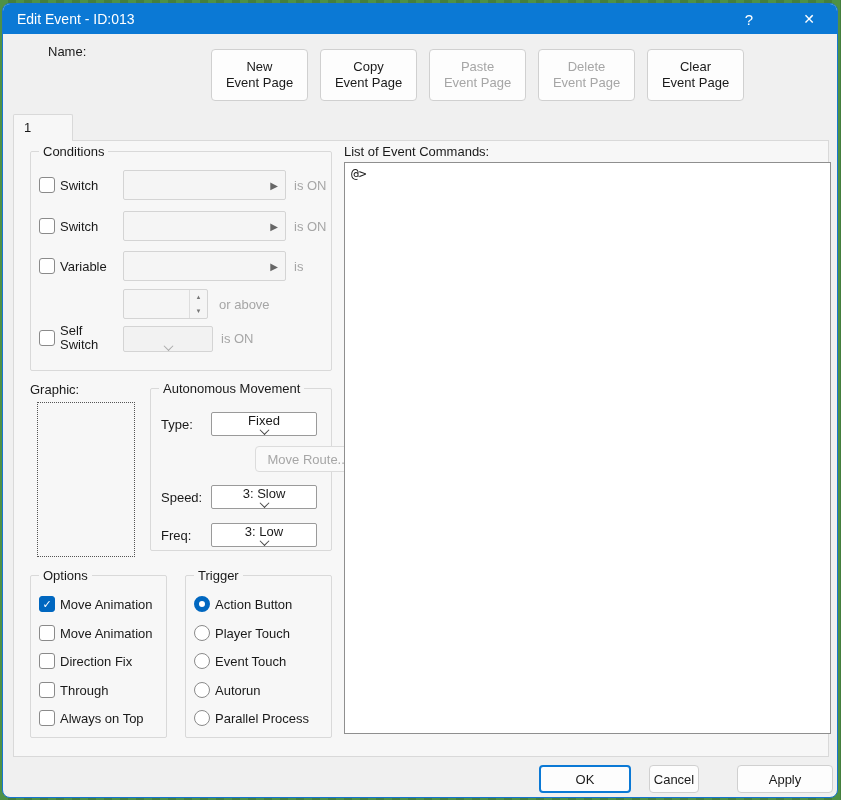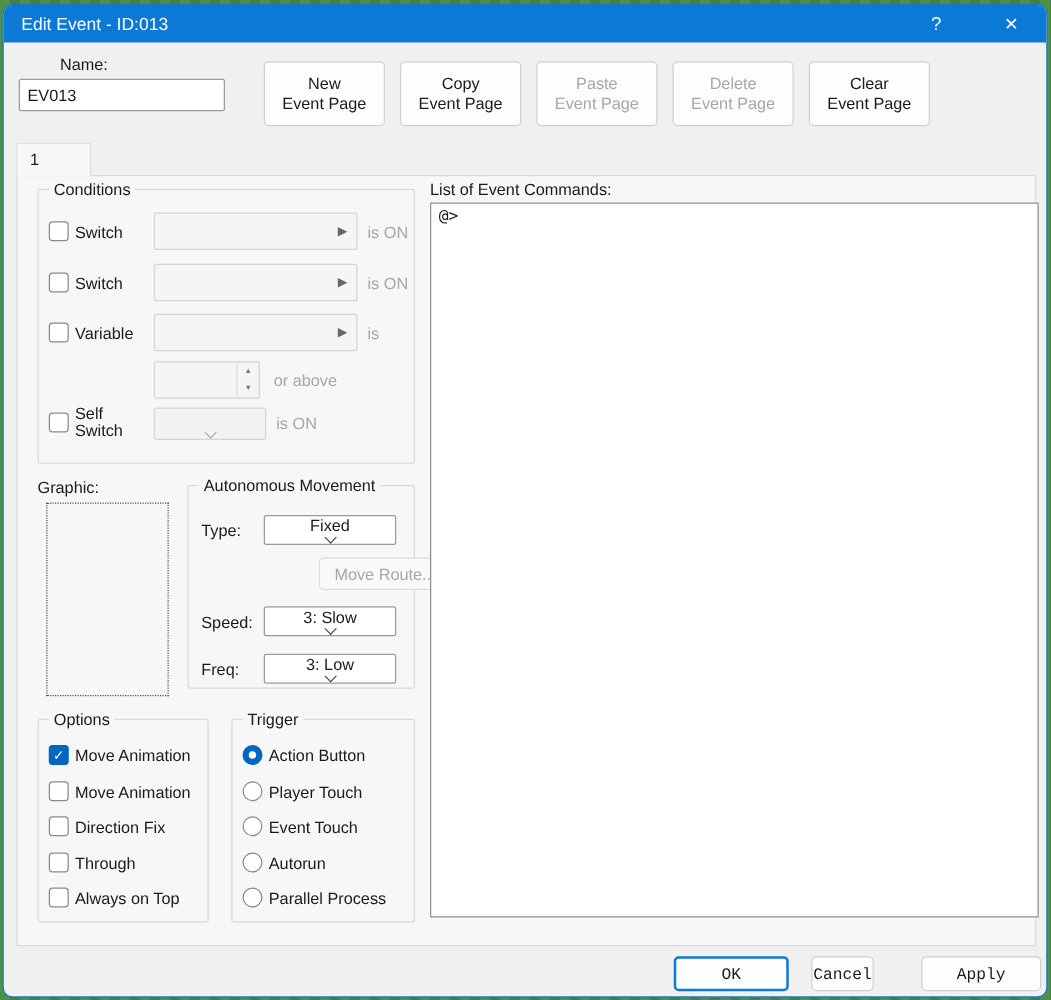--- a/index.html
+++ b/index.html
@@ -94,41 +94,40 @@
   }
   
   .cmd-label { position:absolute; font-size:13px; color:#1a1a1a; }
   .cmd-list {
     position:absolute; background:#fff; border:1px solid #8f8f8f;
     font-family:"DejaVu Sans Mono", monospace; font-size:13px; color:#1a1a1a; padding:3px 6px;
   }
   
   .btn {
     position:absolute; top:761px; height:28px; background:#fdfdfd; border:1px solid #d0d0d0;
-    border-radius:4px; font-size:13px; color:#1a1a1a; display:flex; align-items:center; justify-content:center;font-family:Liberation Mono, monospace;
+    border-radius:4px; font-size:13px; color:#1a1a1a; display:flex; align-items:center; justify-content:center;
   }
   .btn.default { border:2px solid #0b79d5; }
 </style>
 </head>
 <body>
 
 <div class="dialog">
 
   <div class="titlebar">
     <span class="title-text">Edit Event - ID:013</span>
     <span class="tb-btn tb-help">
       <span>?</span>
     </span>
     <span class="tb-btn tb-close">
       <span>✕</span>
     </span>
   </div>
 
   <div class="lbl name-label">Name:</div>
-  <input class="name-input" value="EV013" style="">
 
   <div class="page-btn" style="left:208px">
     <span>New</span>
     <span>Event Page</span>
   </div>
   <div class="page-btn" style="left:317px">
     <span>Copy</span>
     <span>Event Page</span>
   </div>
   <div class="page-btn disabled" style="left:426px">

